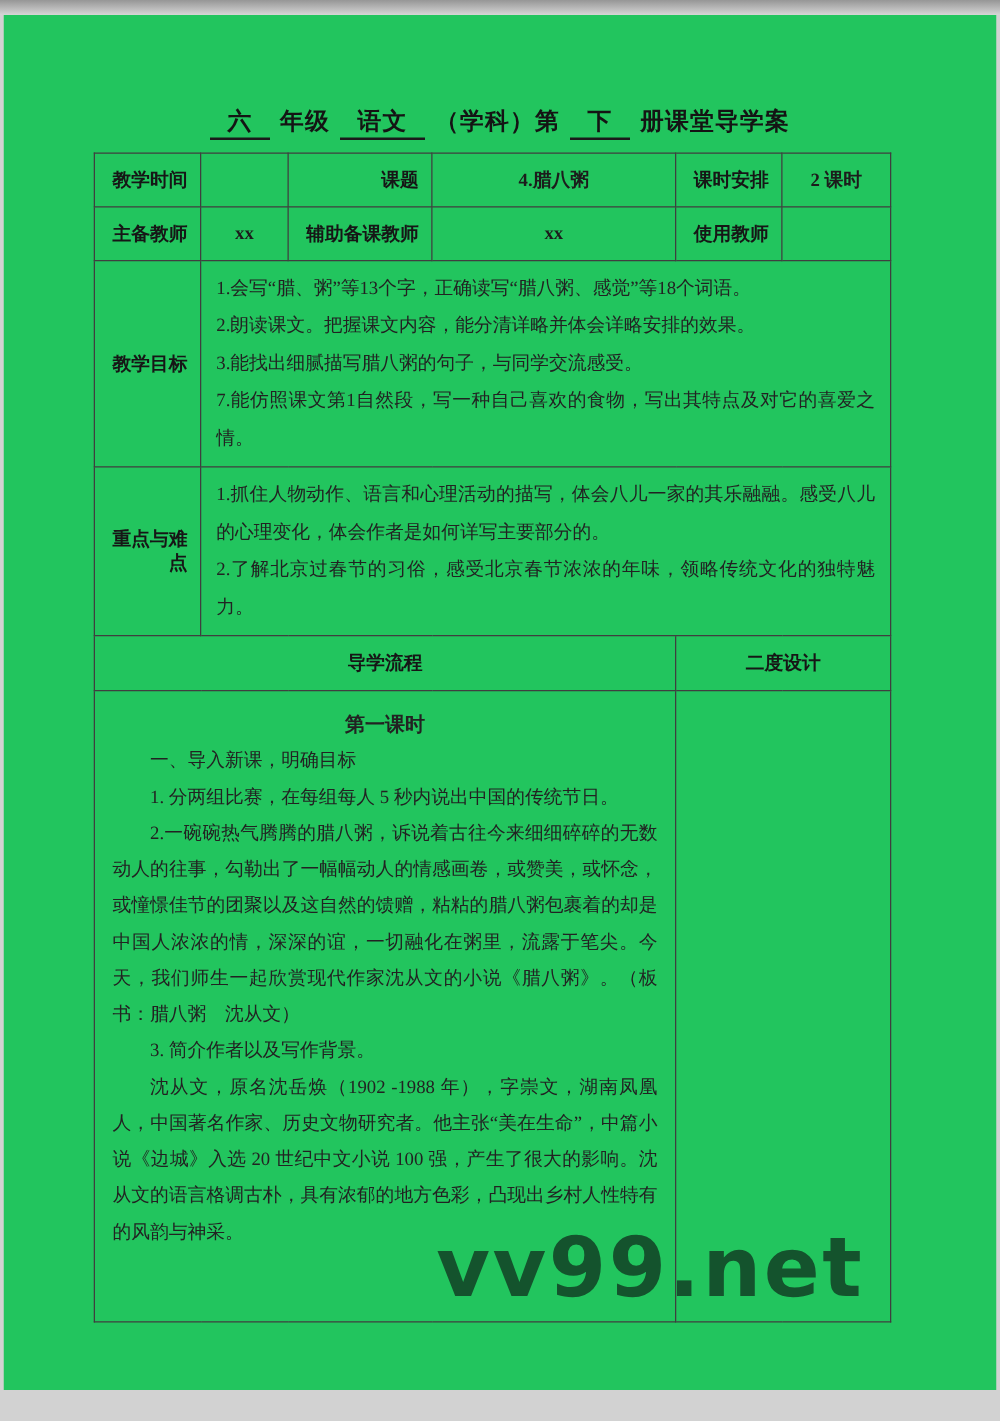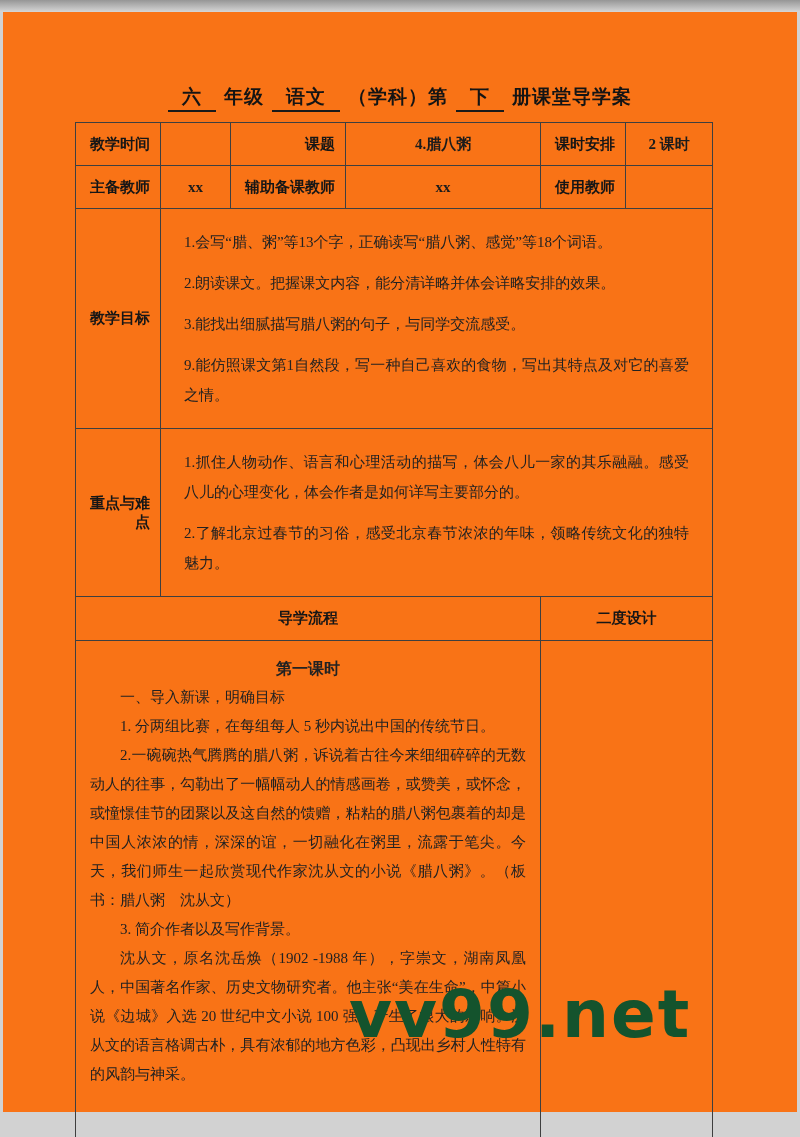--- a/index.html
+++ b/index.html
@@ -11,21 +11,21 @@
     font-family: "Liberation Serif", "DejaVu Serif", serif;
     color: #1c1c1c;
     overflow: hidden;
   }
   .top-shade {
     position:absolute; top:0; left:0; width:800px; height:12px;
     background: linear-gradient(#969696, #d6d6d6);
   }
   .page {
     position:absolute; left:3px; top:12px; width:794px; height:1100px;
-    background:#f97316;
+    background:#22c55e;
   }
   .doc-title {
     position:absolute; top:72px; left:0; width:100%;
     text-align:center; font-size:19px; font-weight:bold; color:#141414;
     letter-spacing:1px;
   }
   .doc-title .blank {
     display:inline-block;
     border-bottom:2px solid #1a1a1a;
     padding:0 14px;
@@ -46,21 +46,21 @@
     font-weight:bold; text-align:right; vertical-align:middle;
     padding:0 10px; color:#161616;
   }
   td.val {
     font-weight:bold; text-align:center; vertical-align:middle;
   }
   td.txt {
     text-align:justify; vertical-align:middle;
     padding:7px 12px; line-height:30px; color:#222;
   }
-  td.txt p { margin:11px; }
+  td.txt p { margin:0; }
   td.hdr {
     font-weight:bold; text-align:center; vertical-align:middle;
     font-size:15px; color:#161616;
   }
   td.flow-cell {
     vertical-align:top;
     padding:13px 14px 0 14px;
     line-height:29px; font-size:15px; color:#222;
   }
   .session-title { text-align:center; font-weight:bold; font-size:16px; line-height:29px; }
@@ -115,21 +115,21 @@
       <td class="lbl">使用教师</td>
       <td class="val"></td>
     </tr>
 
     <tr style="height:160px;">
       <td class="lbl">教学目标</td>
       <td class="txt" colspan="5">
         <p>1.会写“腊、粥”等13个字，正确读写“腊八粥、感觉”等18个词语。</p>
         <p>2.朗读课文。把握课文内容，能分清详略并体会详略安排的效果。</p>
         <p>3.能找出细腻描写腊八粥的句子，与同学交流感受。</p>
-        <p>9.能仿照课文第1自然段，写一种自己喜欢的食物，写出其特点及对它的喜爱之情。</p>
+        <p>7.能仿照课文第1自然段，写一种自己喜欢的食物，写出其特点及对它的喜爱之情。</p>
       </td>
     </tr>
 
     <tr style="height:120px;">
       <td class="lbl">重点与难点</td>
       <td class="txt" colspan="5">
         <p>1.抓住人物动作、语言和心理活动的描写，体会八儿一家的其乐融融。感受八儿的心理变化，体会作者是如何详写主要部分的。</p>
         <p>2.了解北京过春节的习俗，感受北京春节浓浓的年味，领略传统文化的独特魅力。</p>
       </td>
     </tr>

